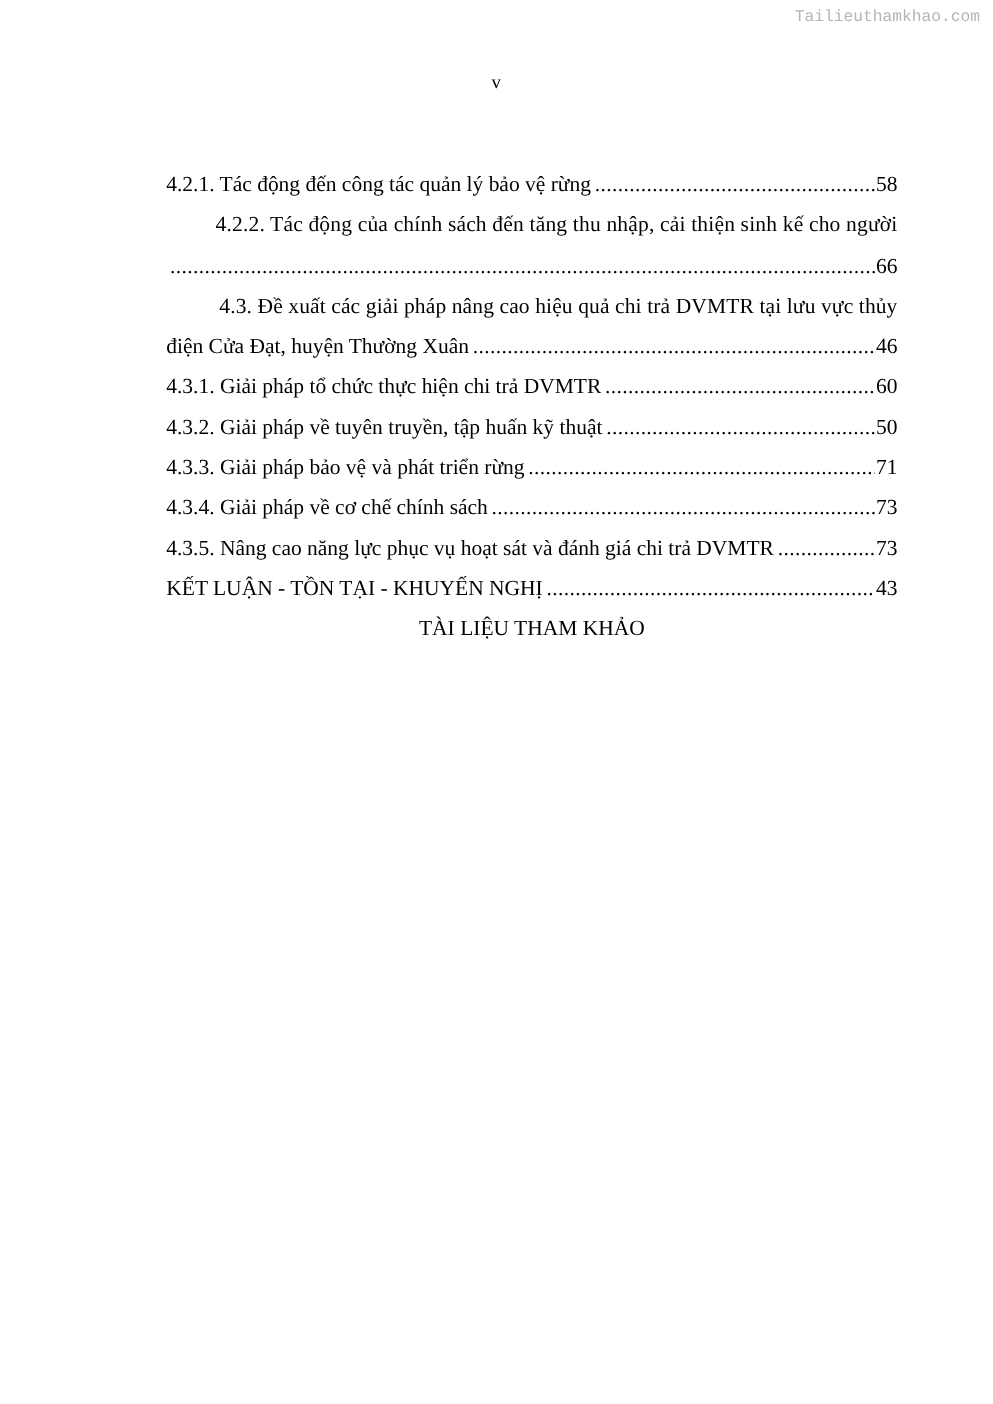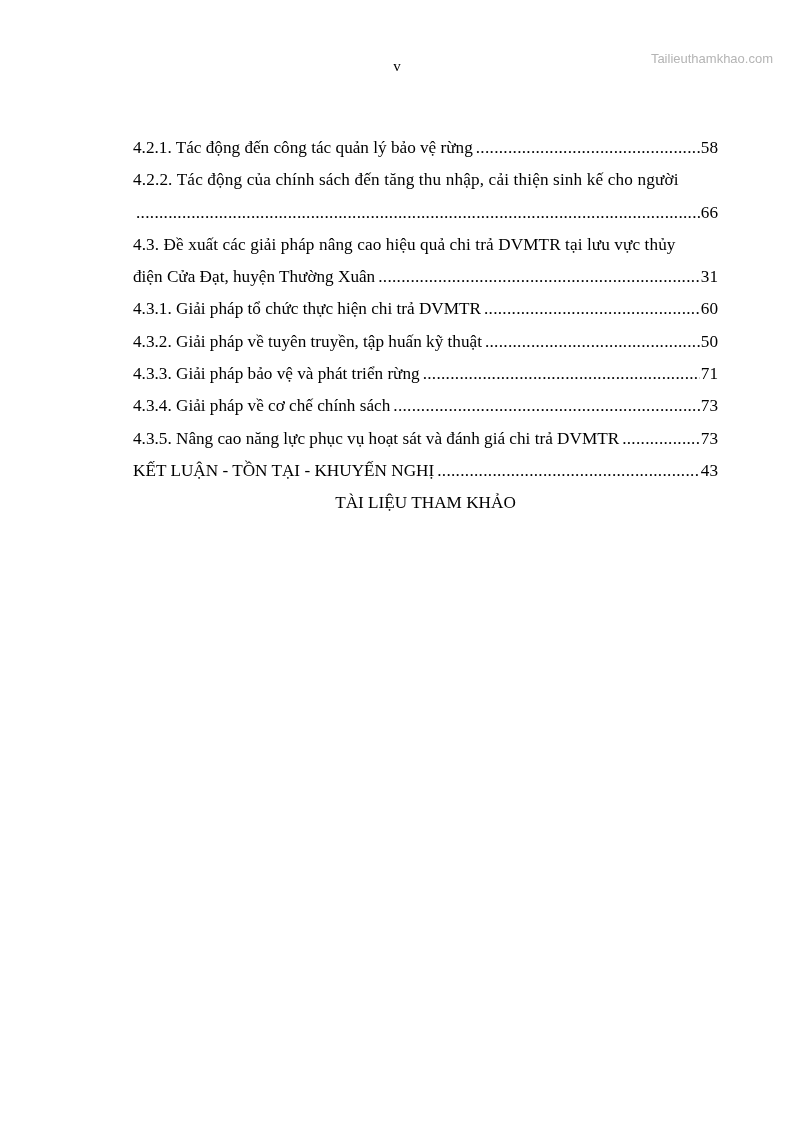--- a/index.html
+++ b/index.html
@@ -1,27 +1,27 @@
 <!DOCTYPE html>
 <html><head>
 <meta charset="utf-8">
 <style>
   html, body { margin:0; padding:0; background:#ffffff; }
   body { width:794px; height:1123px; position:relative; overflow:hidden;
          font-family:"Liberation Serif", "DejaVu Serif", serif; color:#000; }
-  .watermark { position:absolute; top:6px; right:21px; font-family:Liberation Sans, sans-serif;
-               font-size:13px; color:#b4b4b4;margin-top:45px; }
+  .watermark { position:absolute; top:6px; right:10px; font-family:Liberation Mono, monospace;
+               font-size:13px; color:#b4b4b4; }
   .page-num { position:absolute; top:58px; left:0; width:794px; text-align:center; font-size:15px; }
   .toc { position:absolute; top:132px; left:133px; width:585px; }
   .line { display:flex; align-items:baseline; height:32.3px; font-size:17.2px; line-height:32.3px; white-space:nowrap;justify-content:center; }
   .line .t { flex:0 0 auto; }
   .line .dots { flex:1 1 auto; overflow:hidden; white-space:nowrap; margin:0 1px 0 3px; }
   .line .dots::before { content:"....................................................................................................................................................................................................................................................................................."; letter-spacing:0.3px; }
   .line .p { flex:0 0 auto; }
-  .line.justify { justify-content:flex-start; }
+  .line.justify { justify-content:flex-end; }
 </style>
 </head>
 <body>
 
 <div class="watermark">Tailieuthamkhao.com</div>
 <div class="page-num">v</div>
 
 <div class="toc">
   <div class="line">
     <span class="t">4.2.1. Tác động đến công tác quản lý bảo vệ rừng</span>
@@ -34,21 +34,21 @@
   <div class="line">
     <span class="dots"></span>
     <span class="p">66</span>
   </div>
   <div class="line justify">
     <span class="t" style="letter-spacing:0.1px;">4.3. Đề xuất các giải pháp nâng cao hiệu quả chi trả DVMTR tại lưu vực thủy</span>
   </div>
   <div class="line">
     <span class="t">điện Cửa Đạt, huyện Thường Xuân</span>
     <span class="dots"></span>
-    <span class="p">31</span>
+    <span class="p">46</span>
   </div>
   <div class="line">
     <span class="t">4.3.1. Giải pháp tổ chức thực hiện chi trả DVMTR</span>
     <span class="dots"></span>
     <span class="p">60</span>
   </div>
   <div class="line">
     <span class="t">4.3.2. Giải pháp về tuyên truyền, tập huấn kỹ thuật</span>
     <span class="dots"></span>
     <span class="p">50</span>

